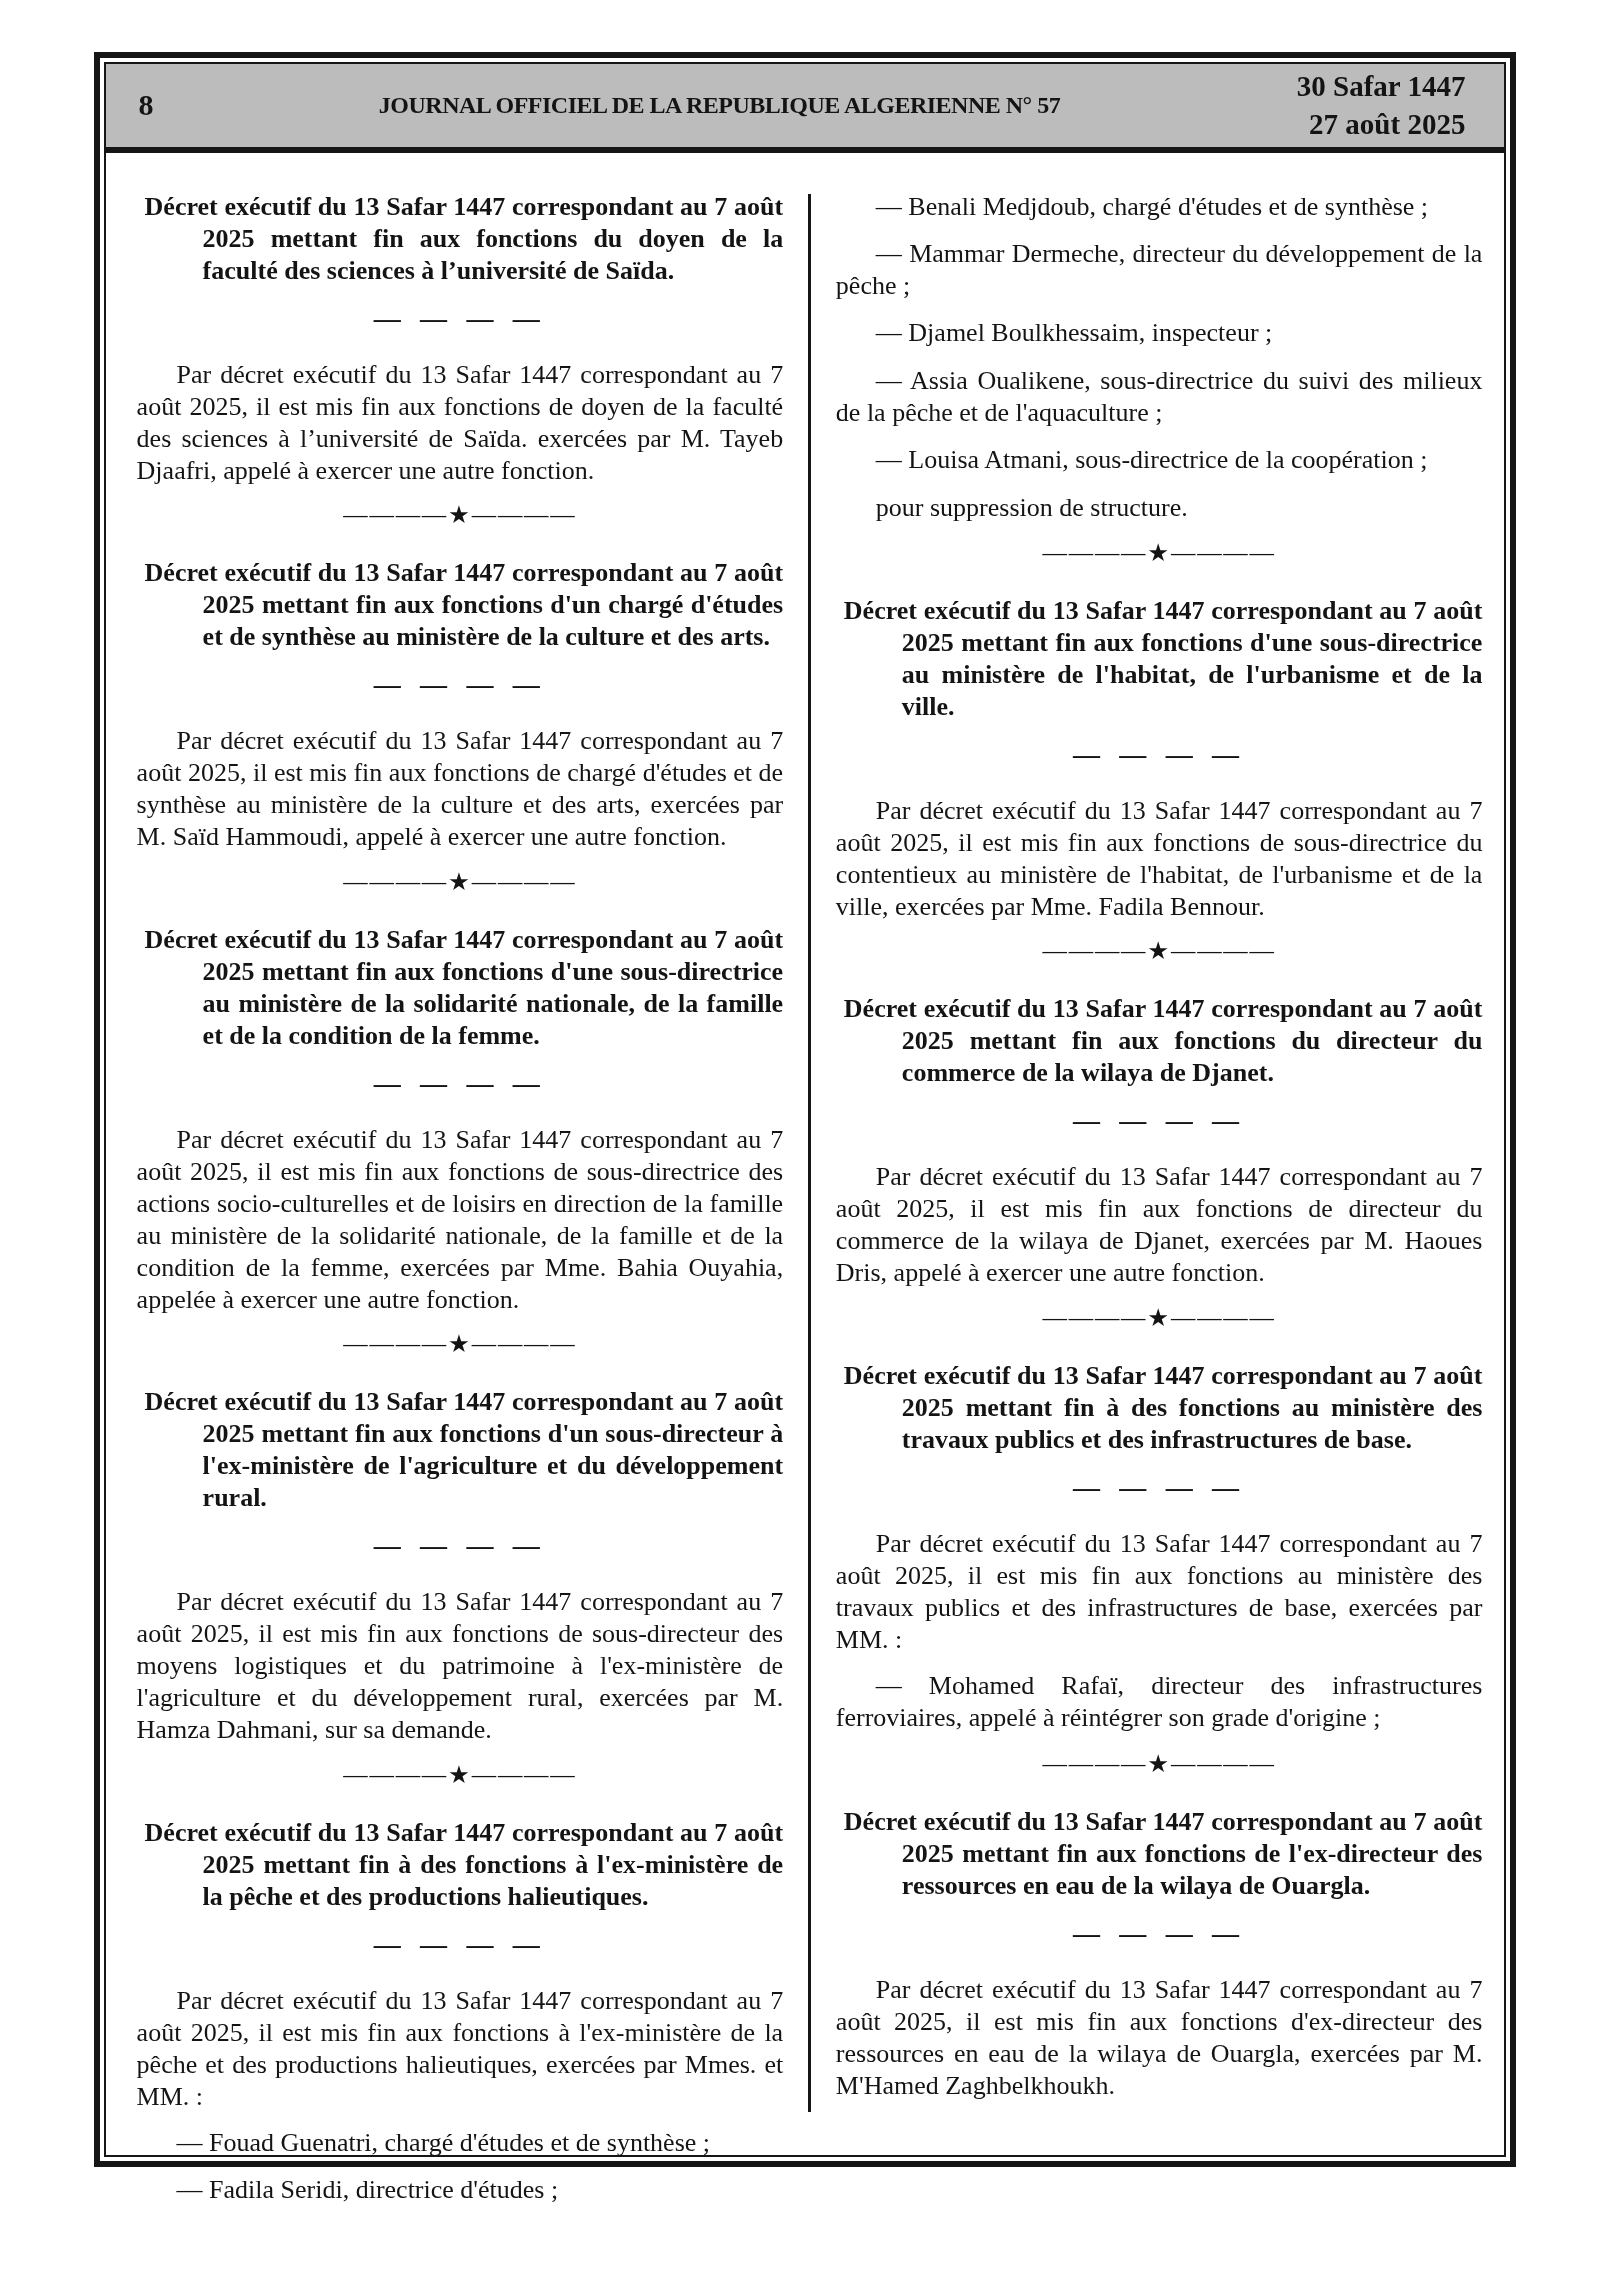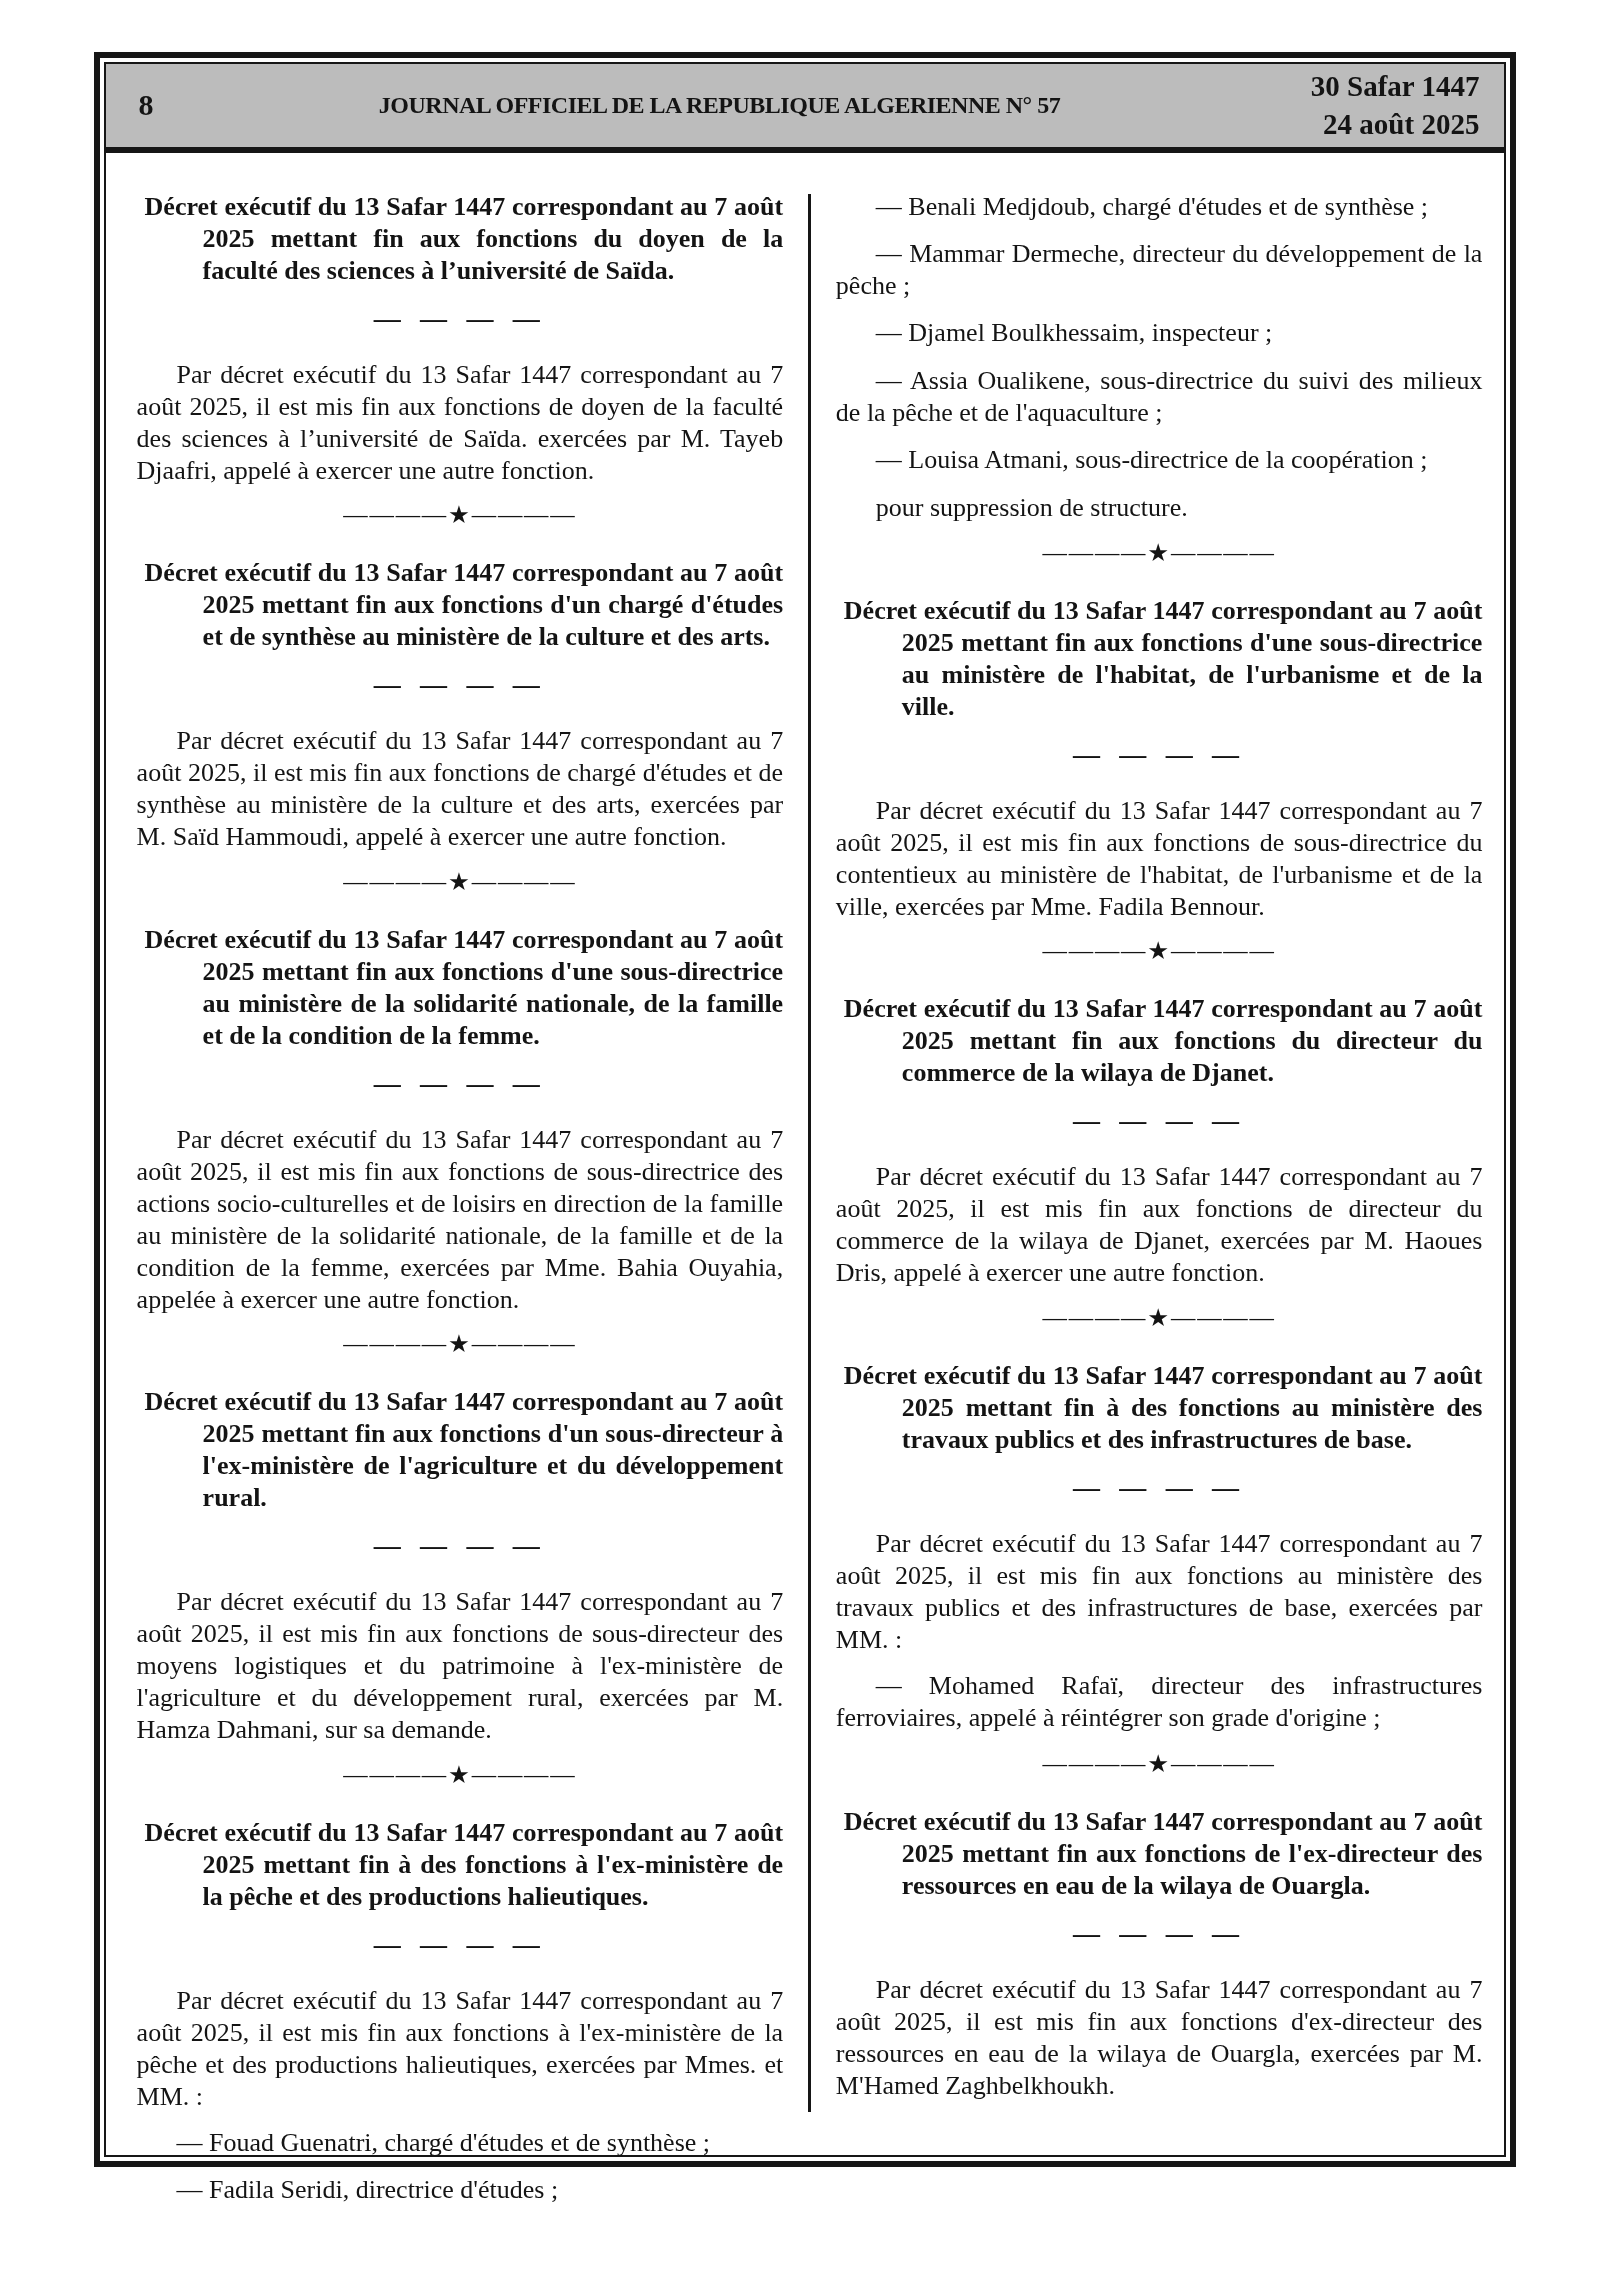--- a/index.html
+++ b/index.html
@@ -15,21 +15,21 @@
   .frame-inner{
     position:absolute;inset:3.6px;border:2.7px solid #161616;
     display:flex;flex-direction:column;box-sizing:border-box;
   }
   .header{
     flex:none;height:83px;background:#bcbcbc;border-bottom:6.3px solid #161616;
     display:flex;align-items:center;
   }
   .page-num{flex:none;width:109px;padding-left:33px;font-weight:bold;font-size:30px;box-sizing:border-box;}
   .journal-title{flex:1;text-align:center;font-weight:bold;font-size:24px;letter-spacing:-0.5px;}
-  .dates{flex:none;width:280px;padding-right:25px;text-align:right;font-weight:bold;font-size:29px;line-height:38px;box-sizing:border-box;}
+  .dates{flex:none;width:280px;padding-right:39px;text-align:right;font-weight:bold;font-size:29px;line-height:38px;box-sizing:border-box;}
   .content{flex:1;display:flex;padding:38px 22px 0 31px;box-sizing:border-box;min-height:0;}
   .col{flex:1;min-width:0;}
   .col.left{padding-right:25px;}
   .col.right{padding-left:25px;}
   .divider{flex:none;width:2.7px;background:#161616;margin-top:3.6px;margin-bottom:43px;}
   .decree{margin:0;}
   .decree-title{
     font-weight:bold;font-size:26px;line-height:32px;text-align:justify;
     padding-left:58px;text-indent:-58px;margin:0 0 18px 8px;
   }
@@ -56,21 +56,21 @@
 
 <div class="page">
   <div class="frame">
     <div class="frame-inner">
 
       <div class="header">
         <div class="page-num">8</div>
         <div class="journal-title">JOURNAL OFFICIEL DE LA REPUBLIQUE ALGERIENNE N° 57</div>
         <div class="dates">
           <div>30 Safar 1447</div>
-          <div>24 août 2025</div>
+          <div>27 août 2025</div>
         </div>
       </div>
 
       <div class="content">
 
         <div class="col left">
 
           <section class="decree">
             <h2 class="decree-title">Décret exécutif du 13 Safar 1447 correspondant au 7 août 2025 mettant fin aux fonctions du doyen de la faculté des sciences à l’université de Saïda.</h2>
             <div class="sep-dash">— — — —</div>

